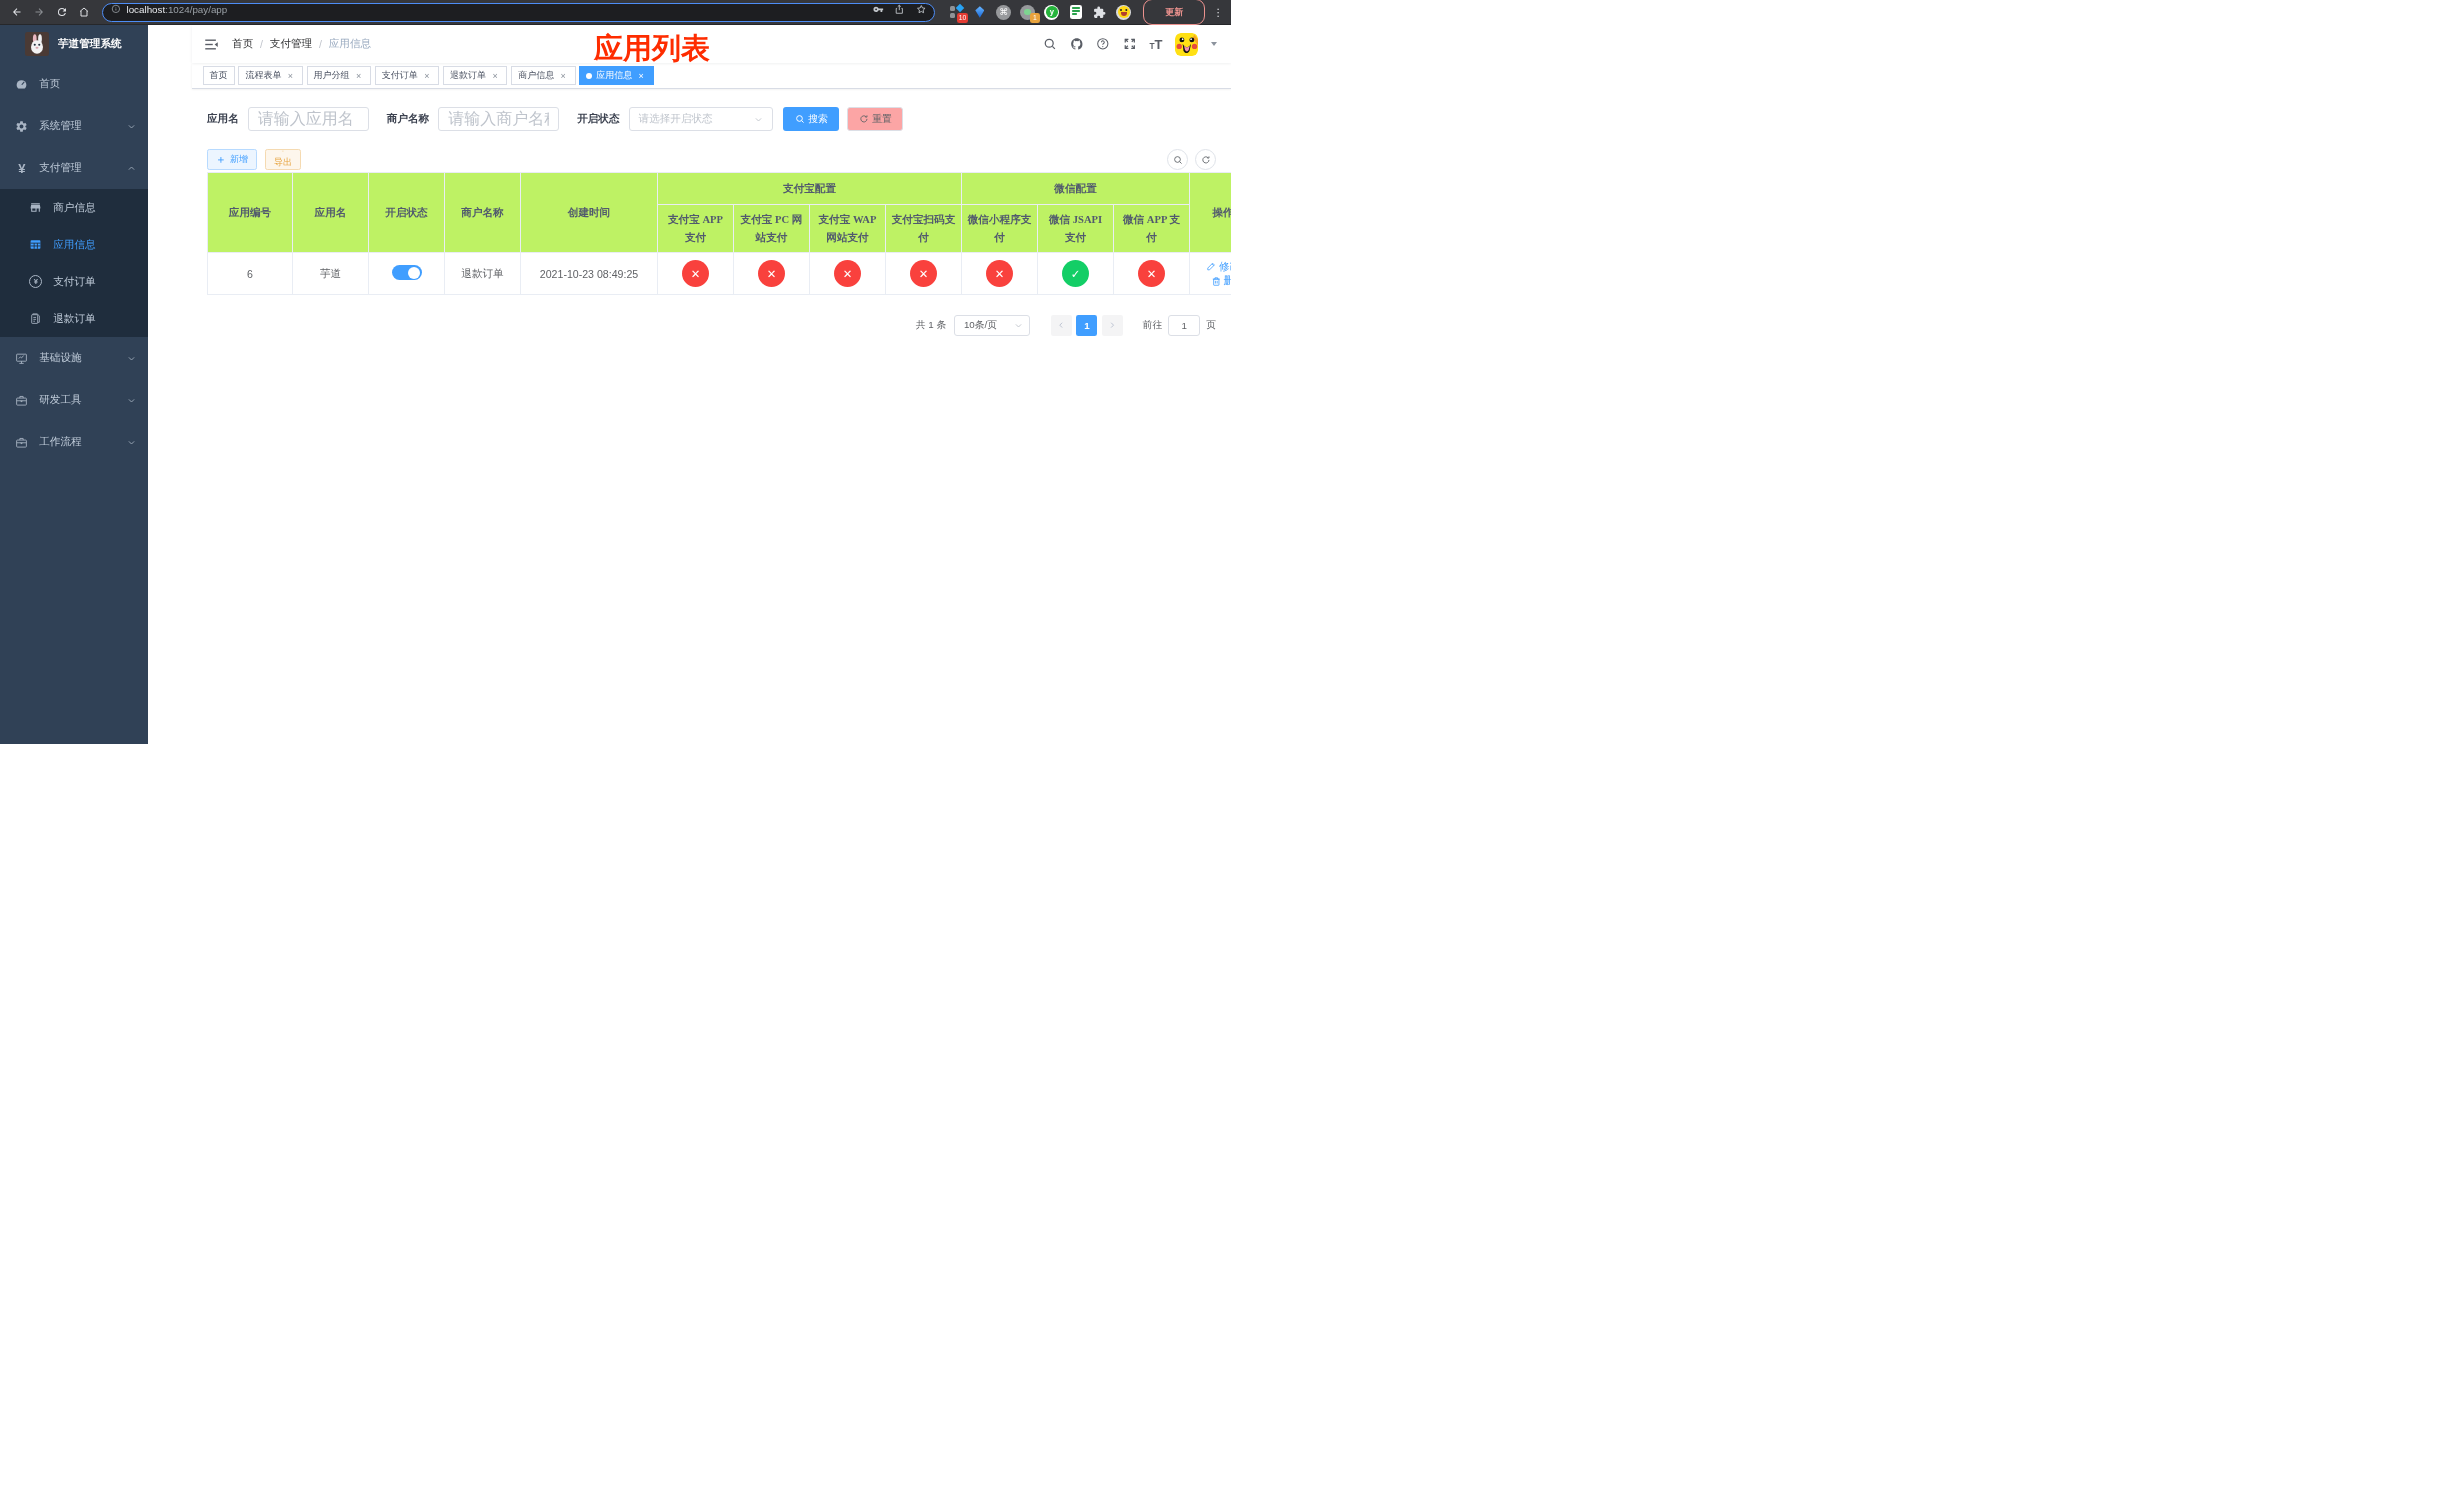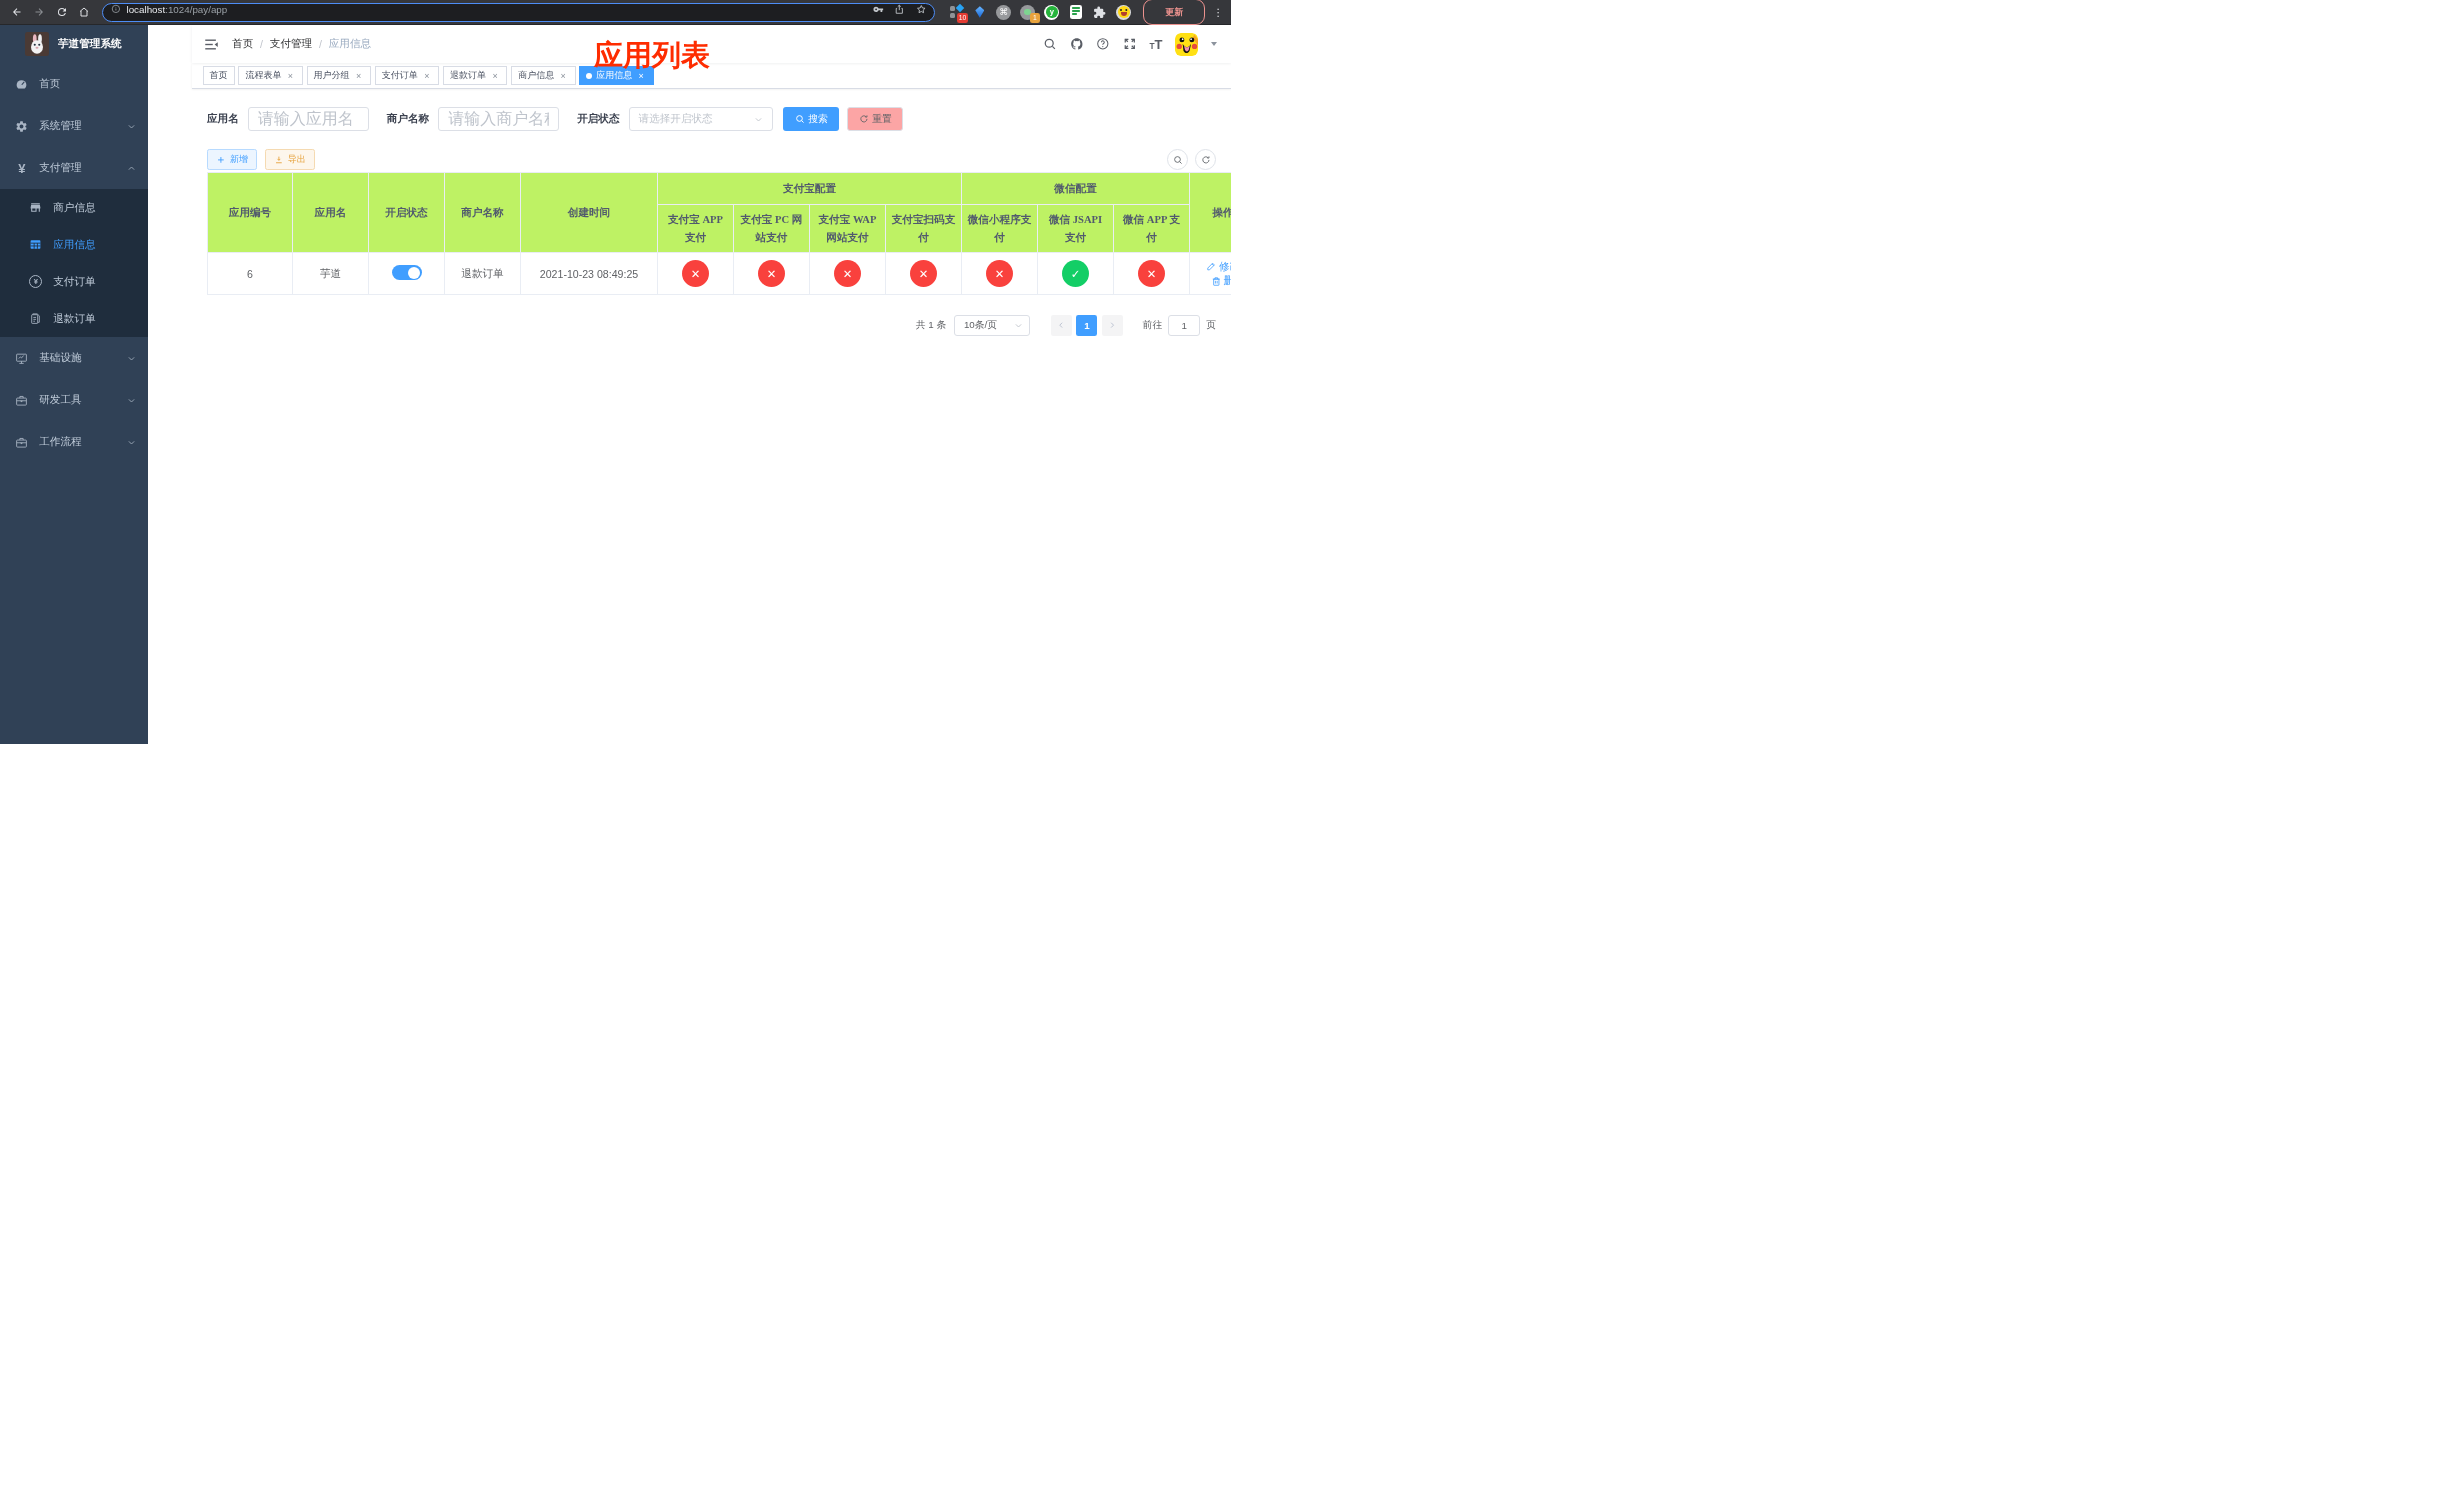--- a/index.html
+++ b/index.html
@@ -79,21 +79,21 @@
   .bc-sep::before { content:'/'; color:#c0c4cc; }
   .nav-right { margin-left:auto; display:flex; align-items:center; gap:13px; color:#5a5e66; }
   .nav-right .nicon { display:inline-flex; cursor:pointer; }
   .nav-right .nicon svg { width:13.6px; height:13.6px; }
   .tt-icon { font-weight:700; cursor:pointer; }
   .tt-icon .t-small { font-size:8.3px; } .tt-icon .t-big { font-size:13px; }
   .avatar { width:23px; height:23px; border-radius:6px; overflow:hidden; cursor:pointer; }
   .caret-down { width:0; height:0; border-left:3.8px solid transparent; border-right:3.8px solid transparent;
     border-top:4.5px solid #8c939d; cursor:pointer; }
 
-  .annotation { position:absolute; top:11px; left:402px; font-size:29px; font-weight:700;
+  .annotation { position:absolute; top:4px; left:402px; font-size:29px; font-weight:700;
     color:#fe2c00; z-index:5; white-space:nowrap; }
 
   
   .tags-bar { height:26px; background:#fff; border-bottom:0.8px solid #d8dce5;
     box-shadow:0 0.8px 2.3px rgba(0,0,0,.08); display:flex; align-items:center; padding:0 10.6px; gap:3.8px; position:relative; z-index:1; }
   .tag { height:19.7px; display:inline-flex; align-items:center; gap:3.8px; border:0.8px solid #d8dce5; background:#fff;
     color:#495060; font-size:9px; padding:0 6px; cursor:pointer; white-space:nowrap; }
   .tag .tab-close { font-size:9px; color:#8c939d; width:10.6px; height:10.6px; border-radius:50%;
     display:inline-flex; align-items:center; justify-content:center; }
   .tag .tab-close::before { content:'×'; }
@@ -114,21 +114,21 @@
   .sel-caret svg { width:9px; height:9px; }
   .btn { height:24px; border-radius:3px; font-size:9.8px; display:inline-flex; align-items:center; gap:3.8px;
     padding:0 10.6px; cursor:pointer; border:0.8px solid transparent; font-family:inherit; }
   .btn svg { width:9.8px; height:9.8px; }
   .btn-primary { background:#409eff; color:#fff; margin-left:1.5px; }
   .btn-default { background:#fca5a5; color:#606266; border-color:#dcdfe6; margin-left:7.6px; }
 
   .btn-row { margin-top:18px; display:flex; align-items:center; height:21px; }
   .btn-sm { height:21px; font-size:9px; padding:0 8.3px; border-radius:2.3px; }
   .btn-plain-primary { background:#ecf5ff; border-color:#b7daff; color:#409eff; }
-  .btn-plain-warning { background:#fdf6ec; border-color:#f5dab1; color:#e6a23c; margin-left:7.6px; }
+  .btn-plain-warning { background:#fdf6ec; border-color:#f5dab1; color:#e6a23c; margin-left:7.6px;flex-direction:column; }
   .circle-btns { margin-left:auto; display:flex; gap:6.8px; }
   .cbtn { width:21px; height:21px; border-radius:50%; border:0.8px solid #dfe3e9; background:#fff; color:#5f6368;
     display:inline-flex; align-items:center; justify-content:center; cursor:pointer; }
   .cbtn svg { width:9.8px; height:9.8px; }
 
   
   table.grid { width:100%; border-collapse:collapse; table-layout:fixed; margin-top:2.3px; }
   .grid th, .grid td { border:0.8px solid #e9edf4; text-align:center; vertical-align:middle; }
   .grid thead th { background:#bef264; color:#515a6e; font-size:10.6px; font-weight:700; padding:0 4.5px; line-height:17.4px;font-family:Liberation Serif, serif; }
   .grid tr.h1 th { height:32px; }

